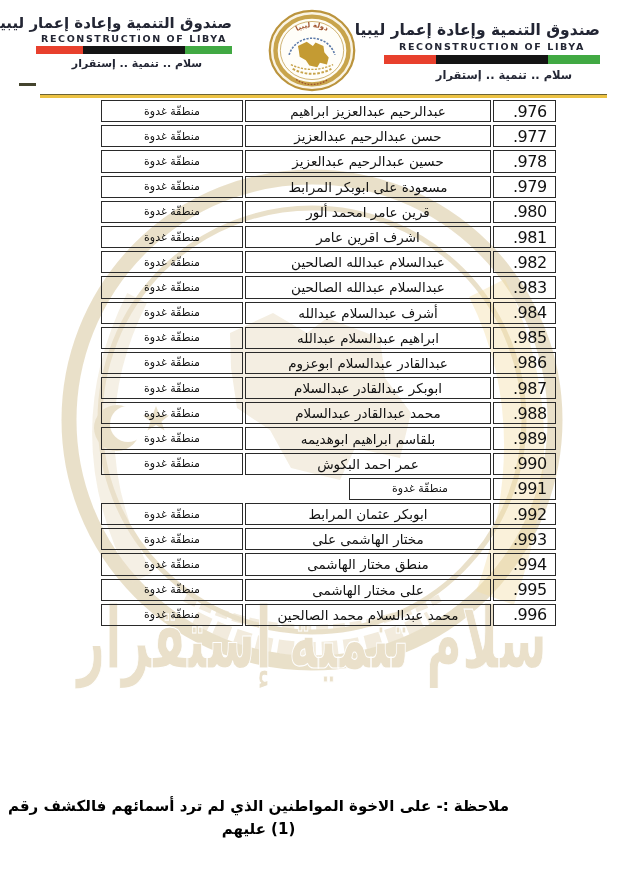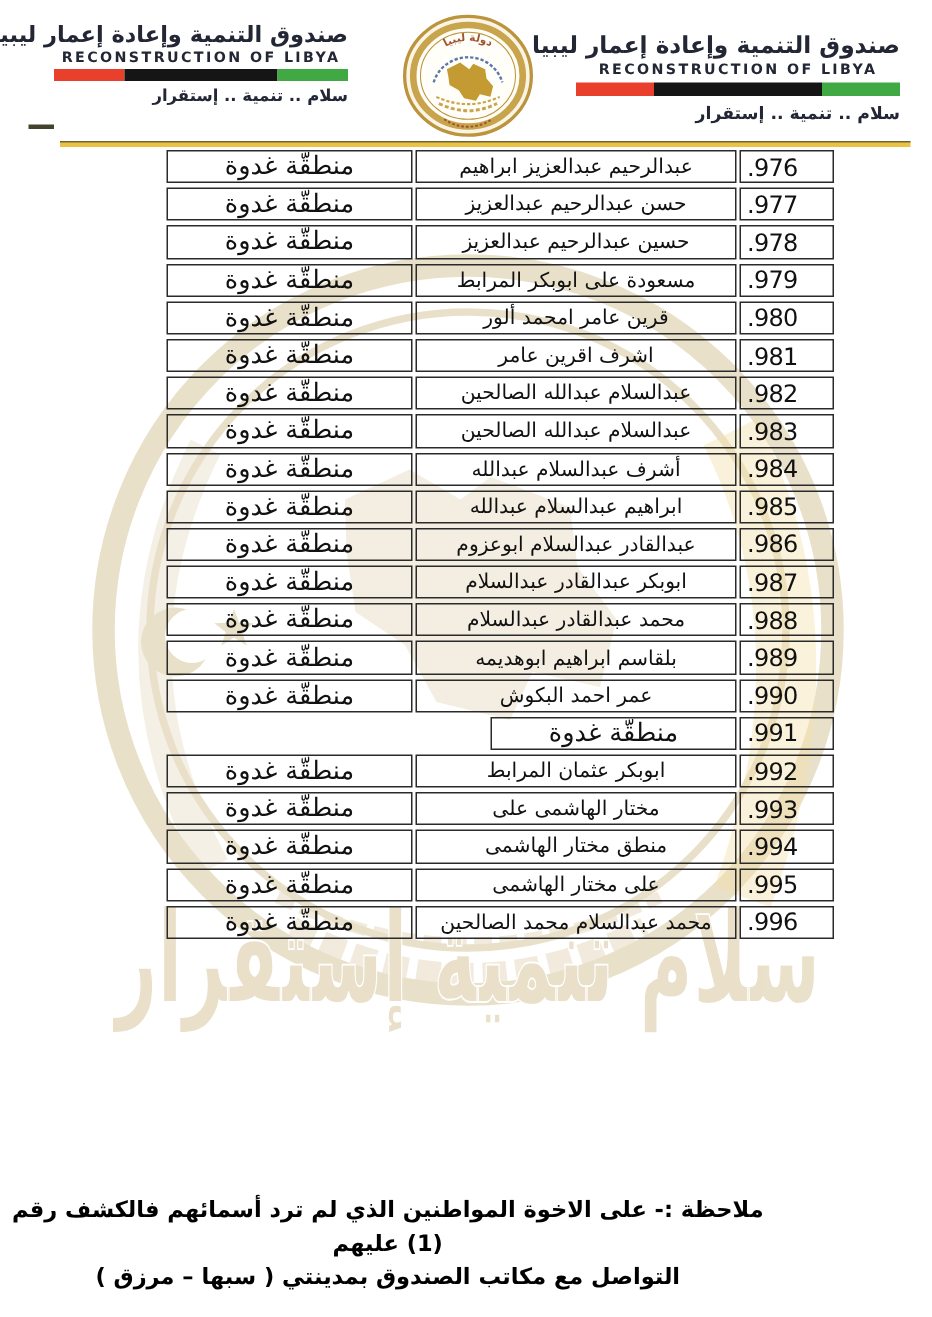--- a/index.html
+++ b/index.html
@@ -7,21 +7,21 @@
   .page{position:relative;width:621px;height:878px;background:#fff;overflow:hidden;}
 
   
   .logo{position:absolute;direction:rtl;color:var(--title_navy);}
   .logo-title{font-size:15px;font-weight:bold;line-height:18px;white-space:nowrap;text-align:center;}
   .logo-en{direction:ltr;font-size:9.5px;font-weight:bold;letter-spacing:1.6px;white-space:nowrap;text-align:center;margin-top:1px;}
   .flagbar{display:flex;height:8px;margin-top:2px;direction:ltr;}
   .flag-red{width:24%;background:var(--flag_red);}
   .flag-black{width:52%;background:var(--flag_black);}
   .flag-green{width:24%;background:var(--flag_green);}
-  .logo-tagline{font-size:11px;font-weight:bold;text-align:right;padding-left:6px;margin-top:3px;}
+  .logo-tagline{font-size:11px;font-weight:bold;text-align:center;padding-left:6px;margin-top:3px;}
   .logo-left{left:36px;top:14px;width:196px;}
   .logo-right{left:384px;top:21px;width:216px;}
   .logo-right .logo-title{font-size:15.5px;line-height:19px;}
   .logo-right .flagbar{margin-top:3px;height:9px;}
   .logo-right .logo-tagline{margin-top:4px;font-size:11.5px;padding-left:24px;}
 
   .emblem{position:absolute;left:268px;top:9px;width:88px;height:83px;z-index:3;}
   .emb-outer{fill:#faf4e4;stroke:#bb943d;stroke-width:2.5;}
   .emb-band{fill:#fffdf5;stroke:#c8a44c;stroke-width:5;}
   .emb-inner{fill:#fffef9;stroke:#bb943d;stroke-width:.8;}
@@ -43,23 +43,23 @@
   .wm-white{fill:#ffffff;}
   .wm-band-gold{stroke:#e9c65f;stroke-width:40;fill:none;opacity:.42;}
   .wm-band-tan{stroke:#dccaa2;stroke-width:22;fill:none;opacity:.5;}
   .wm-laurel{stroke:var(--watermark_tan);fill:none;opacity:.65;}
   .wm-callig{fill:#d9c8a0;stroke:#ffffff;stroke-width:1.2;font-weight:bold;}
 
   
   .table-wrap{position:absolute;left:67px;top:100px;width:489px;z-index:1;}
   .trow{display:flex;direction:rtl;gap:2px;margin-bottom:3px;}
   .cell{border:1.5px solid #2a2a2a;box-sizing:border-box;height:22.2px;display:flex;align-items:center;justify-content:center;background:transparent;color:#111;overflow:hidden;white-space:nowrap;}
-  .cell-num{width:63px;justify-content:flex-start;direction:ltr;font-size:16px;padding-left:4px;letter-spacing:-.5px;}
-  .cell-name{width:214px;font-size:13.5px;}
-  .cell-region{width:164px;font-size:17px;}
+  .cell-num{width:63px;justify-content:flex-start;direction:ltr;font-size:16px;padding-left:19px;letter-spacing:-.5px;}
+  .cell-name{width:246px;font-size:13.5px;}
+  .cell-region{width:142px;font-size:11px;}
 
   
   .footer{position:absolute;left:0;top:795px;width:517px;z-index:2;direction:rtl;text-align:center;font-weight:bold;font-size:15px;color:#000;line-height:1.5;}
 </style>
 </head>
 <body>
 
 <div class="page">
 
   <svg class="watermark" viewBox="0 0 570 570" aria-hidden="true">
@@ -222,16 +222,15 @@
       </div>
       <div class="trow">
         <div class="cell cell-num">.996</div>
         <div class="cell cell-name">محمد عبدالسلام محمد الصالحين</div>
         <div class="cell cell-region">منطقّة غدوة</div>
       </div>
     </div>
 
   <div class="footer">
     <div>ملاحظة :- على الاخوة المواطنين الذي لم ترد أسمائهم فالكشف رقم (1) عليهم</div>
-    <div>التواصل مع مكاتب الصندوق بمدينتي ( سبها – مرزق )</div>
   </div>
 
 </div>
 
 </body></html>

